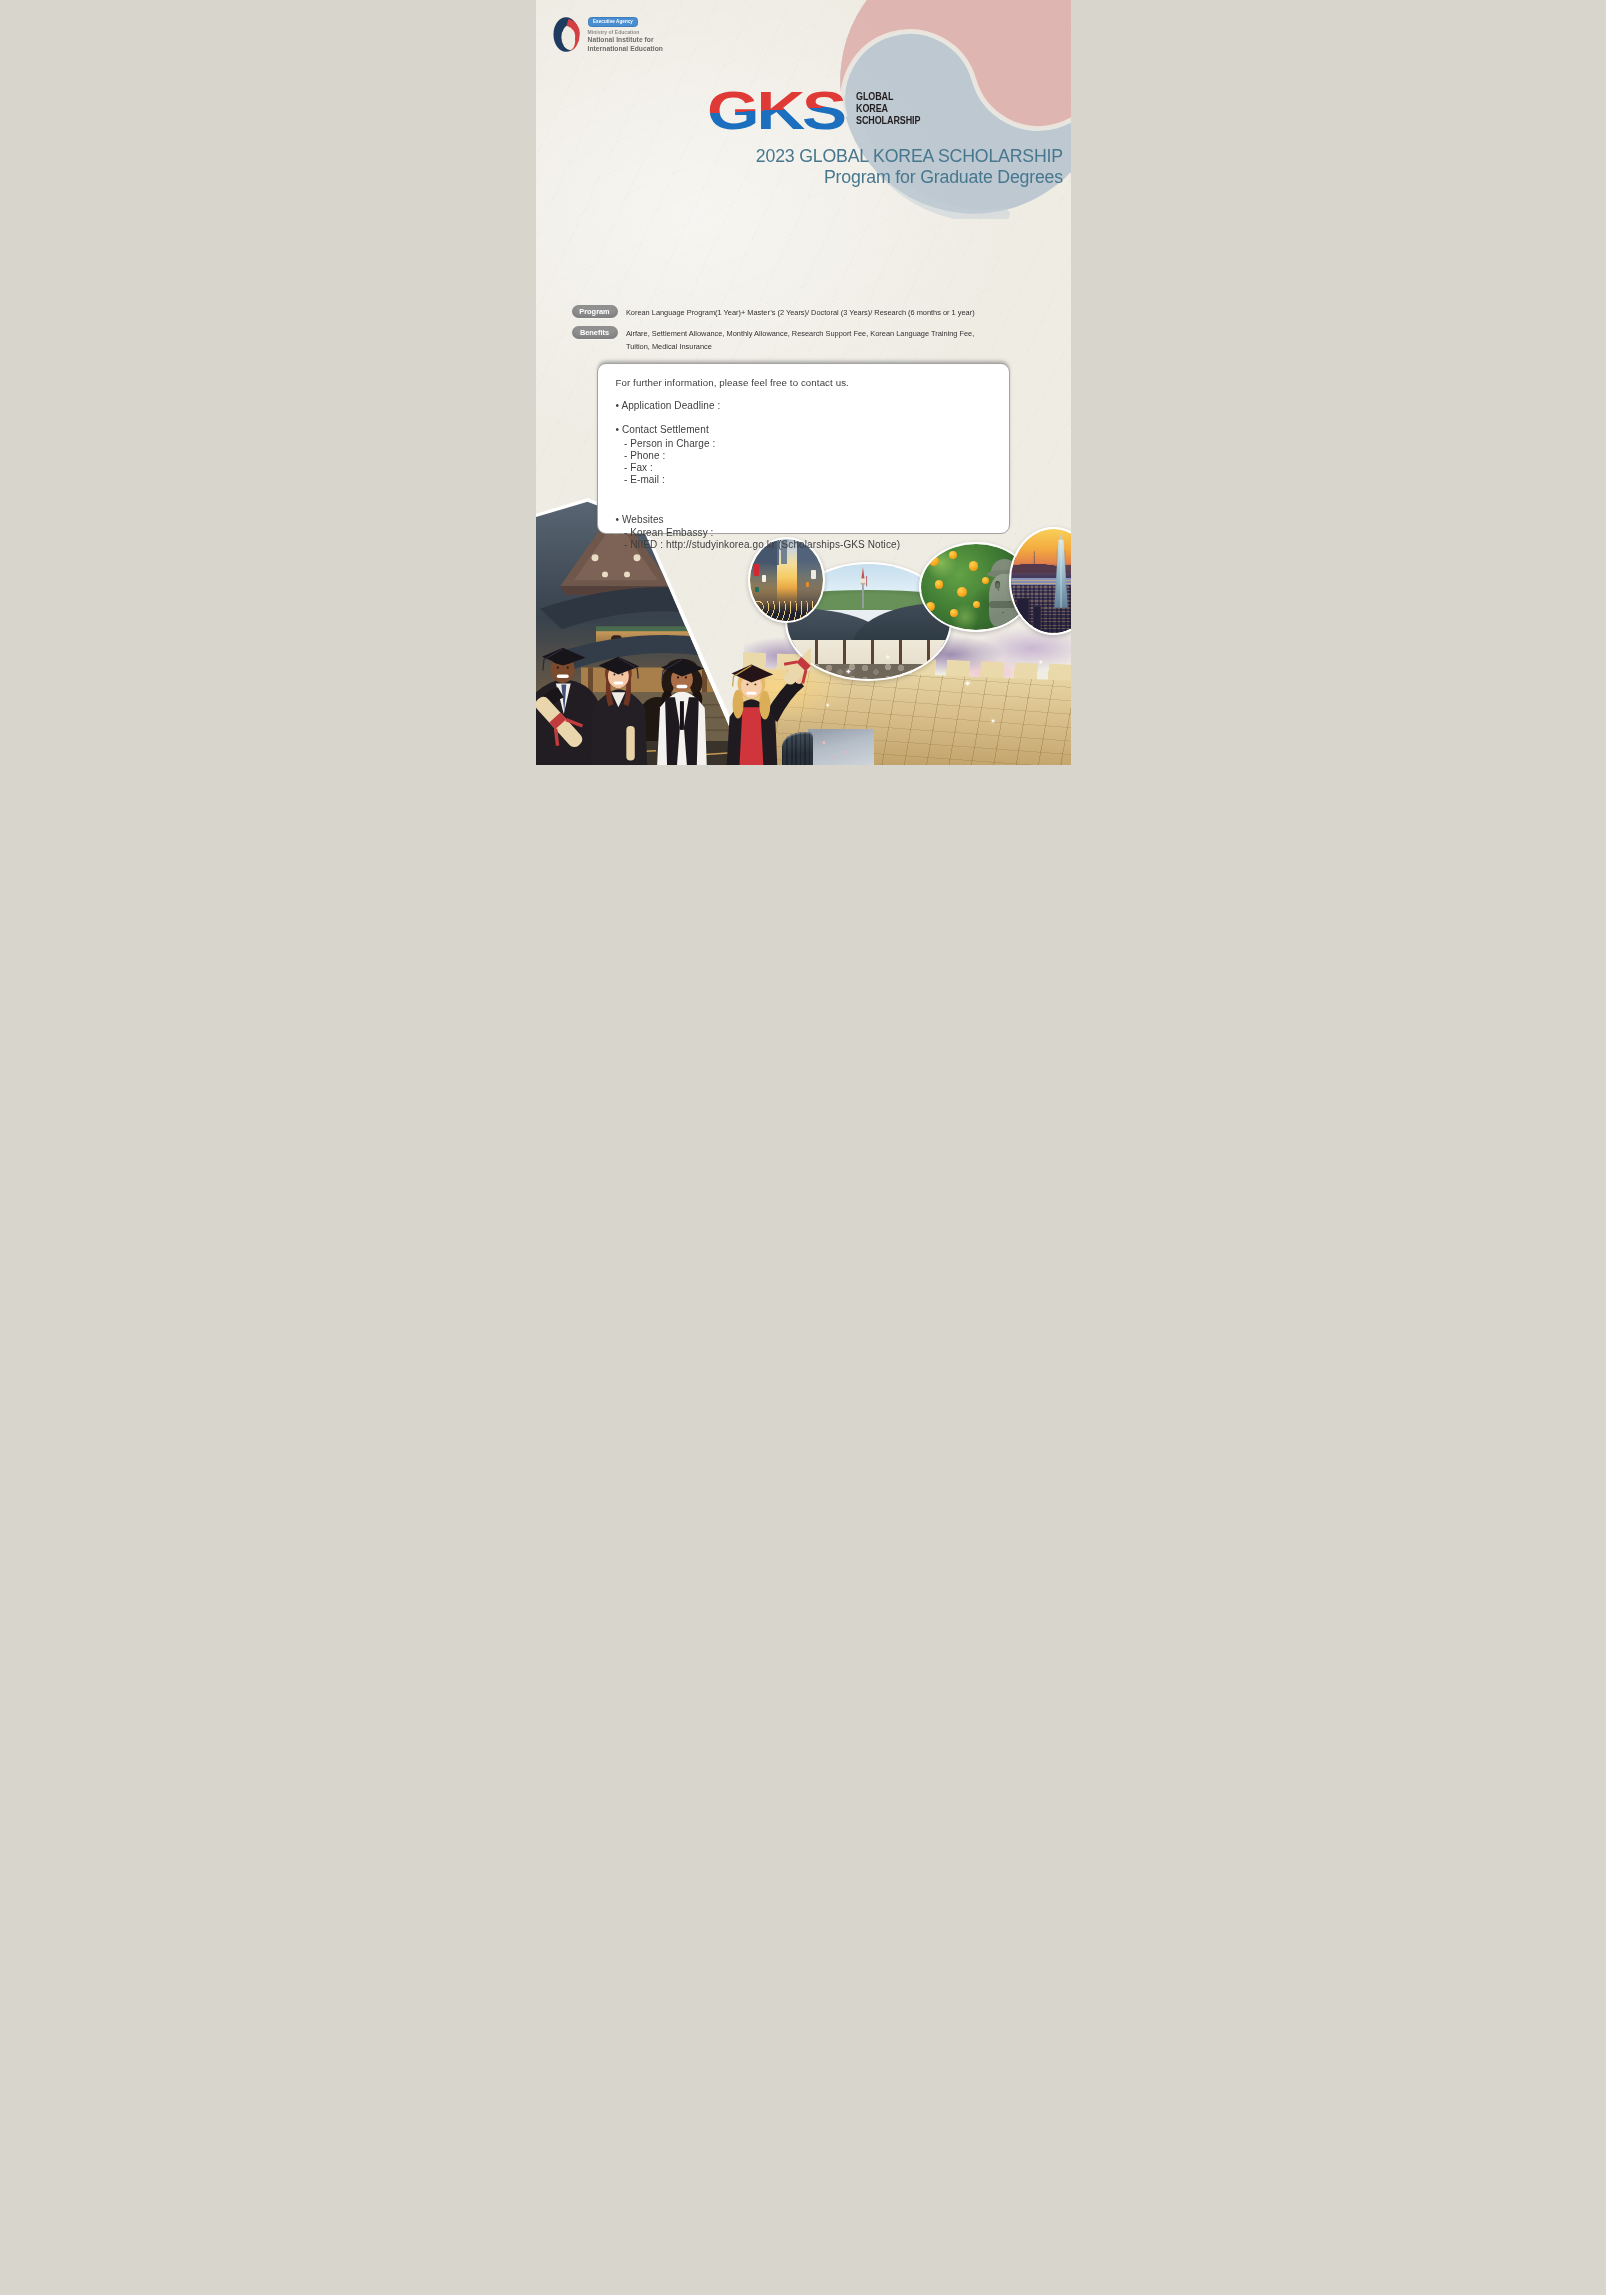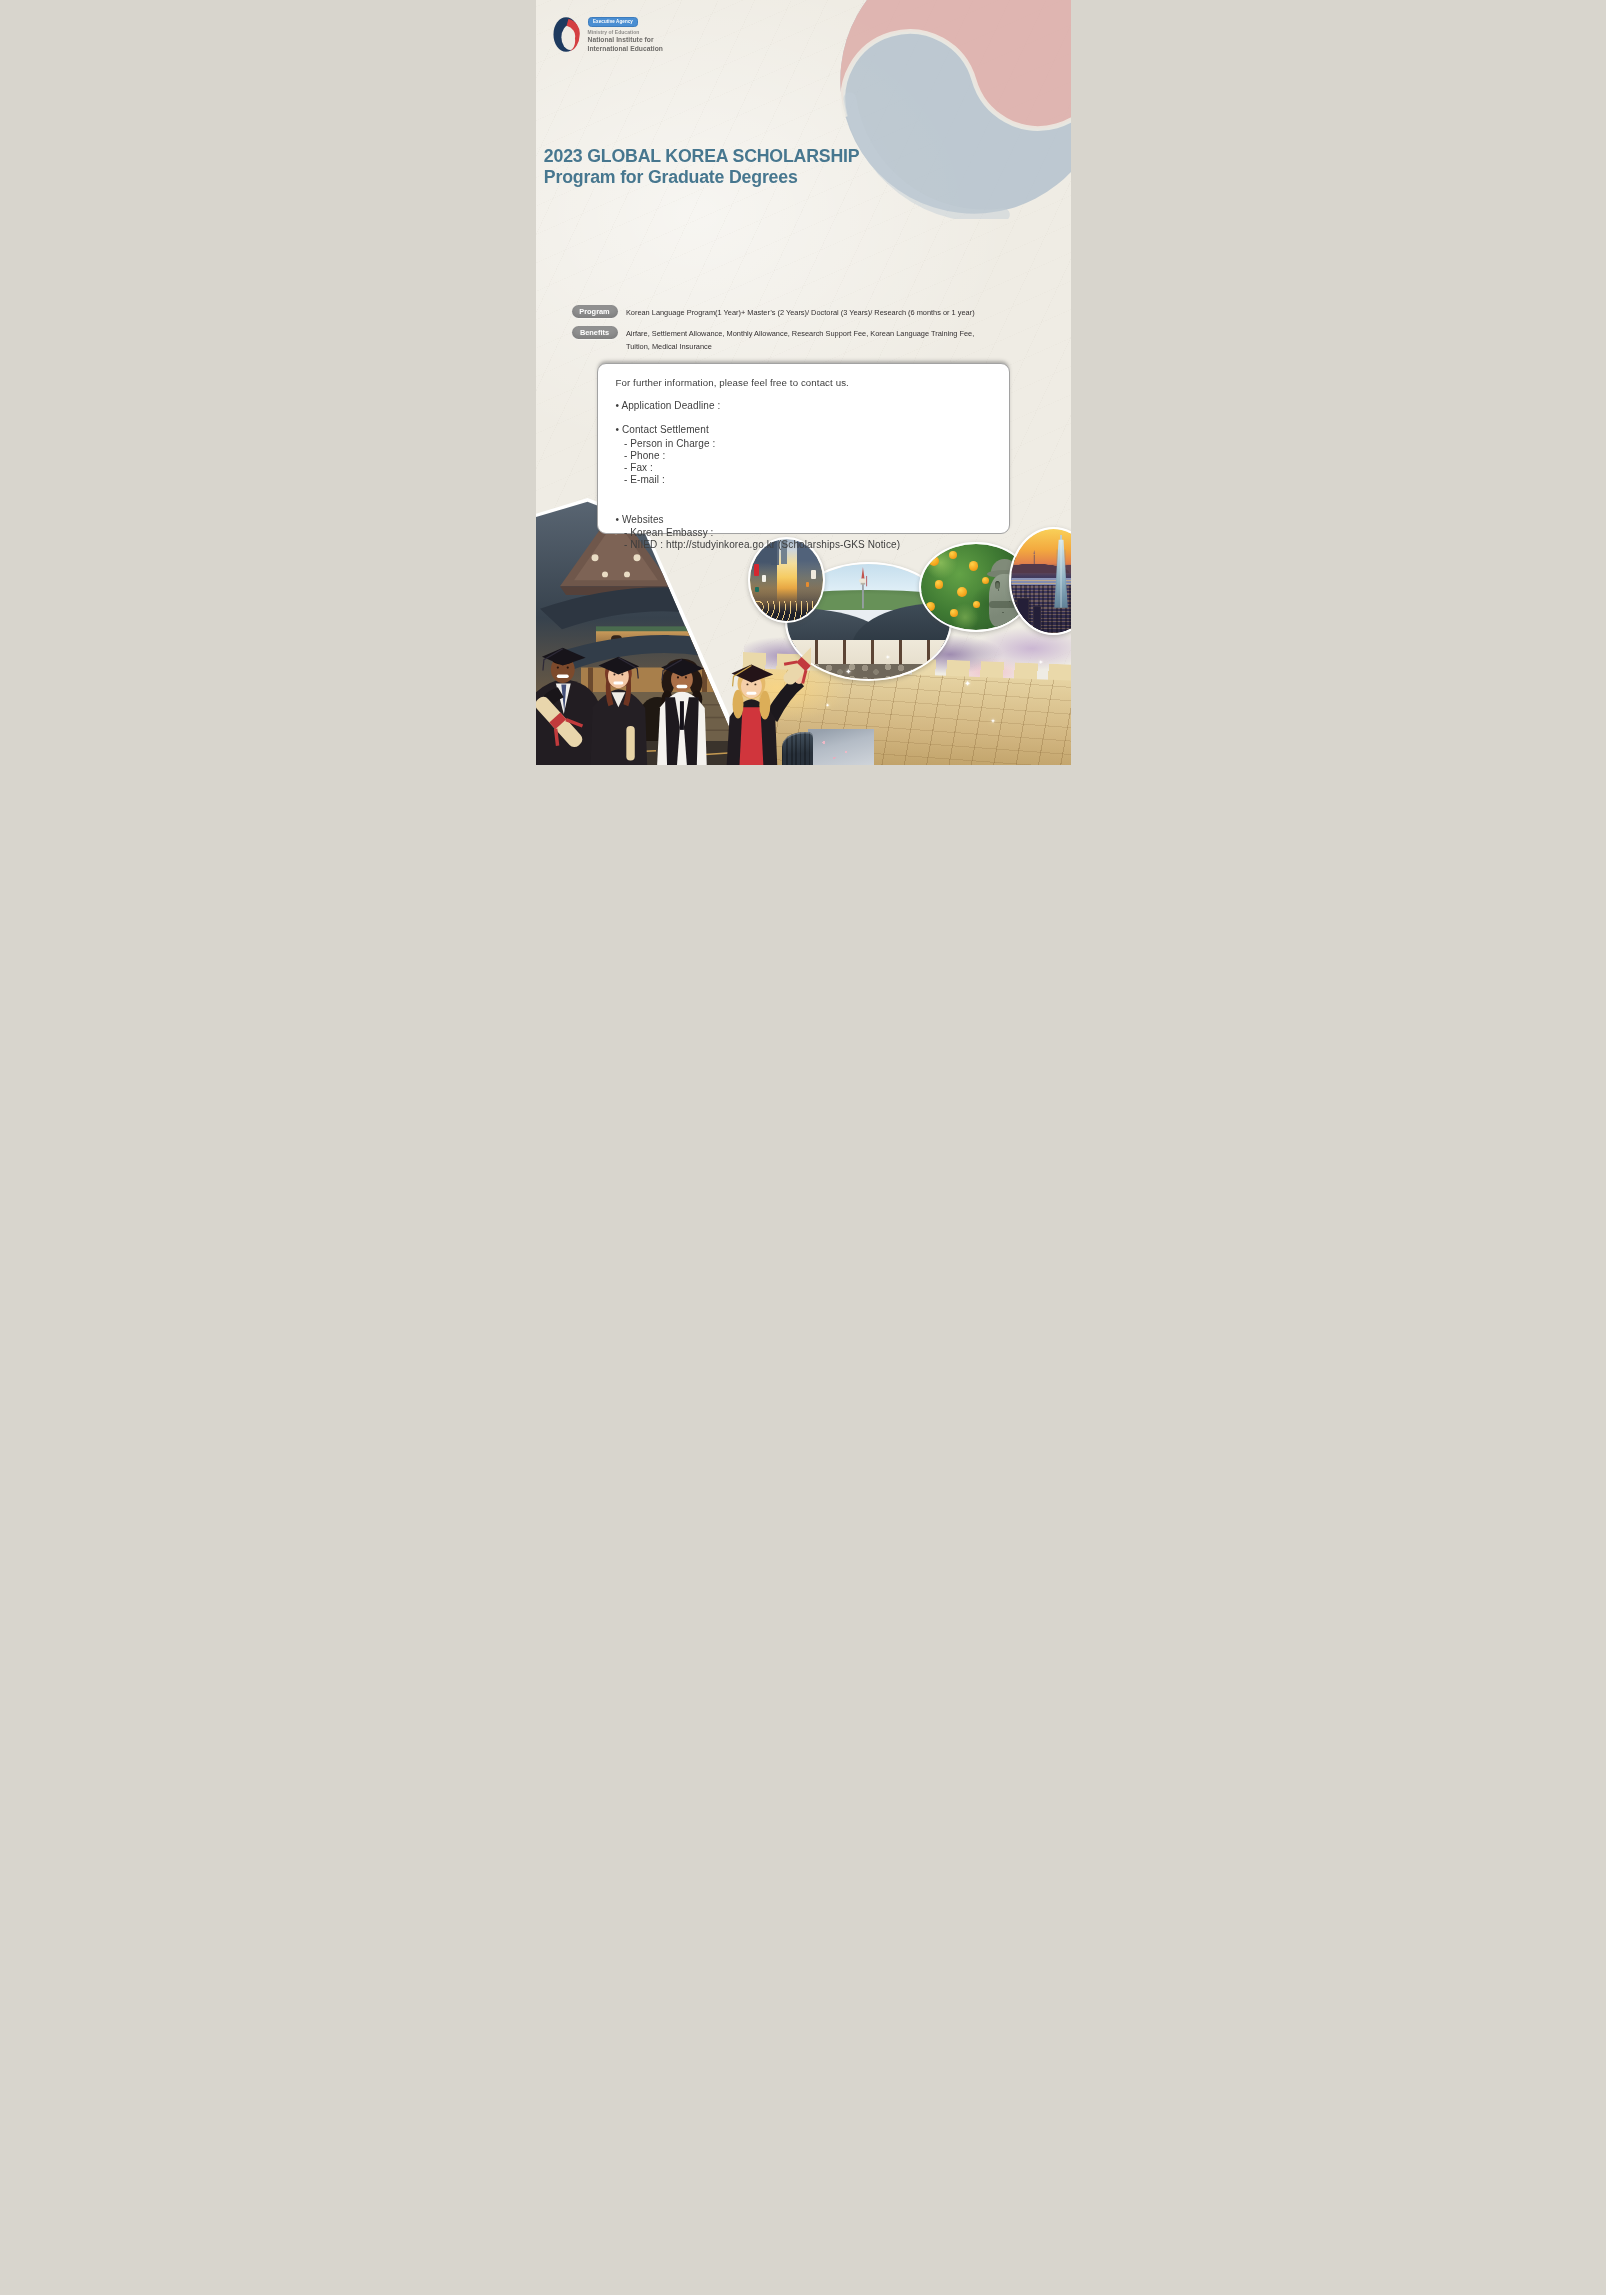--- a/index.html
+++ b/index.html
@@ -24,21 +24,21 @@
     display:inline-block; background:#4a8ed2; color:#fff; font-size:4.5px; font-weight:bold;
     padding:1px 4.5px 1.5px; border-radius:3.5px; letter-spacing:0.1px; border:0.5px solid #3d7cbd;
   }
   .ministry{font-size:5px; font-weight:bold; color:#8f8d8a; margin-top:2px; letter-spacing:0.05px;}
   .institute{font-size:6.7px; font-weight:bold; color:#6d6b68; line-height:1.3; margin-top:1.5px; letter-spacing:0.05px;}
   
   .gks-lockup{position:absolute; left:0; right:0; top:81px; z-index:2; display:flex; justify-content:center; align-items:center; gap:10px; transform:translateX(16px);}
   .gks-svg{width:141px; height:56px; display:block;}
   .gks-word{font-size:10.7px; font-weight:bold; color:#221e1f; line-height:1.1; letter-spacing:-0.1px; transform:scaleX(.84); transform-origin:left center;}
   
-  .subtitle{position:absolute; left:0; right:12px; top:145px; z-index:2; text-align:left; font-weight:bold; letter-spacing:-0.2px;}
+  .subtitle{position:absolute; left:0; right:0; top:145px; z-index:2; text-align:right; font-weight:normal; letter-spacing:-0.2px;}
   .subtitle .l1,.subtitle .l2{font-size:18.3px; line-height:21px; transform:scaleX(.97);}
   .headline{position:absolute; left:0; right:0; top:197px; z-index:2; margin:0; text-align:center; font-weight:bold;}
   .headline .l1,.headline .l2{font-size:36px; line-height:46px; letter-spacing:-1.2px; transform:scaleX(.93);}
   
   .inforow{position:absolute; left:36px; z-index:2; display:flex; align-items:flex-start;}
   .row-program{top:305px;}
   .row-benefits{top:326px;}
   .pill{
     flex:0 0 auto; width:46px; height:13px; border-radius:7px; background:#909090;
     color:#fff; font-size:7.4px; font-weight:bold; text-align:center; line-height:13px;
@@ -191,20 +191,36 @@
     <div class="gov-text">
       <span class="exec-badge">Executive Agency</span>
       <div class="ministry">Ministry of Education</div>
       <div class="institute">
         <div>National Institute for</div>
         <div>International Education</div>
       </div>
     </div>
   </div>
 
+  <div class="gks-lockup">
+    <svg class="gks-svg" viewBox="0 0 284 112">
+      <defs>
+        <linearGradient id="gksgrad" x1="0.44" y1="0" x2="0.56" y2="1">
+          <stop offset="0.5" stop-color="#e03a36"></stop>
+          <stop offset="0.5" stop-color="#1c6fbf"></stop>
+        </linearGradient>
+      </defs>
+      <text x="142" y="96" text-anchor="middle" font-family="Liberation Sans, sans-serif" font-size="108" font-weight="bold" letter-spacing="-5" textLength="276" lengthAdjust="spacingAndGlyphs" fill="url(#gksgrad)">GKS</text>
+    </svg>
+    <div class="gks-word">
+      <div>GLOBAL</div>
+      <div>KOREA</div>
+      <div>SCHOLARSHIP</div>
+    </div>
+  </div>
 
   <div class="subtitle c-blue" style="color: rgb(71, 119, 143);">
     <div class="l1">2023 GLOBAL KOREA SCHOLARSHIP</div>
     <div class="l2">Program for Graduate Degrees</div>
   </div>
 
 
   <div class="inforow row-program">
     <div class="pill" style="background: rgb(144, 144, 144);">Program</div>
     <div class="rowtext">Korean Language Program(1 Year)+ Master’s (2 Years)/ Doctoral (3 Years)/ Research (6 months or 1 year)</div>

